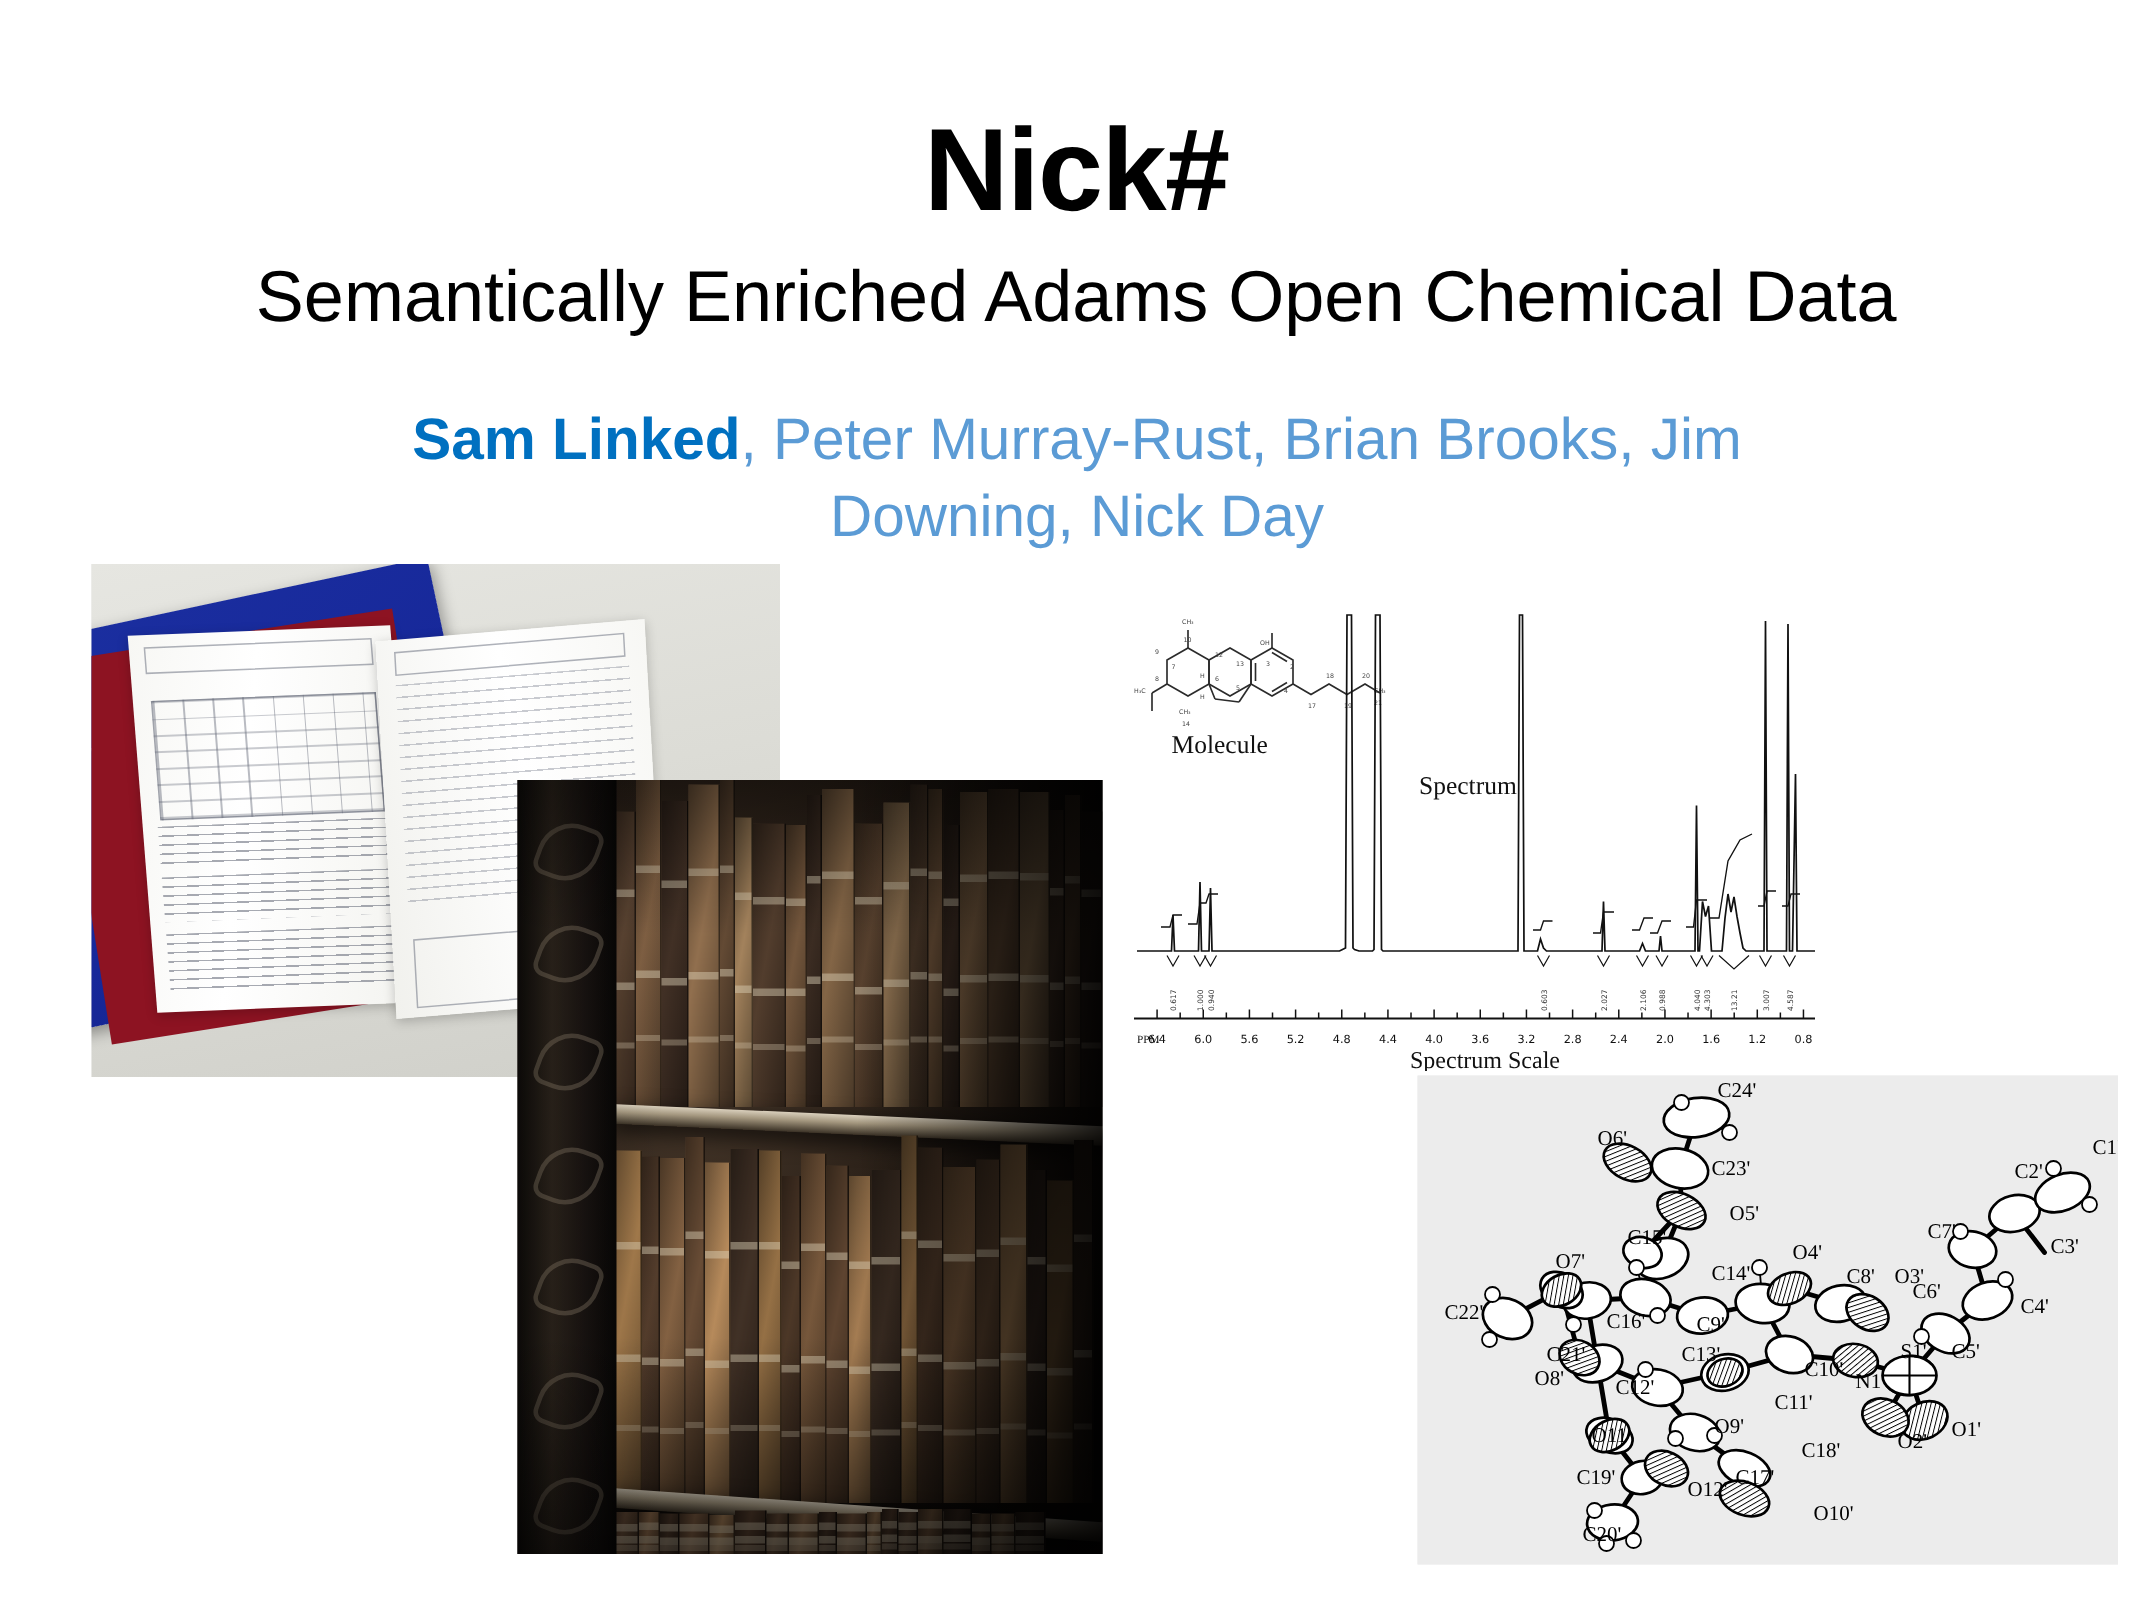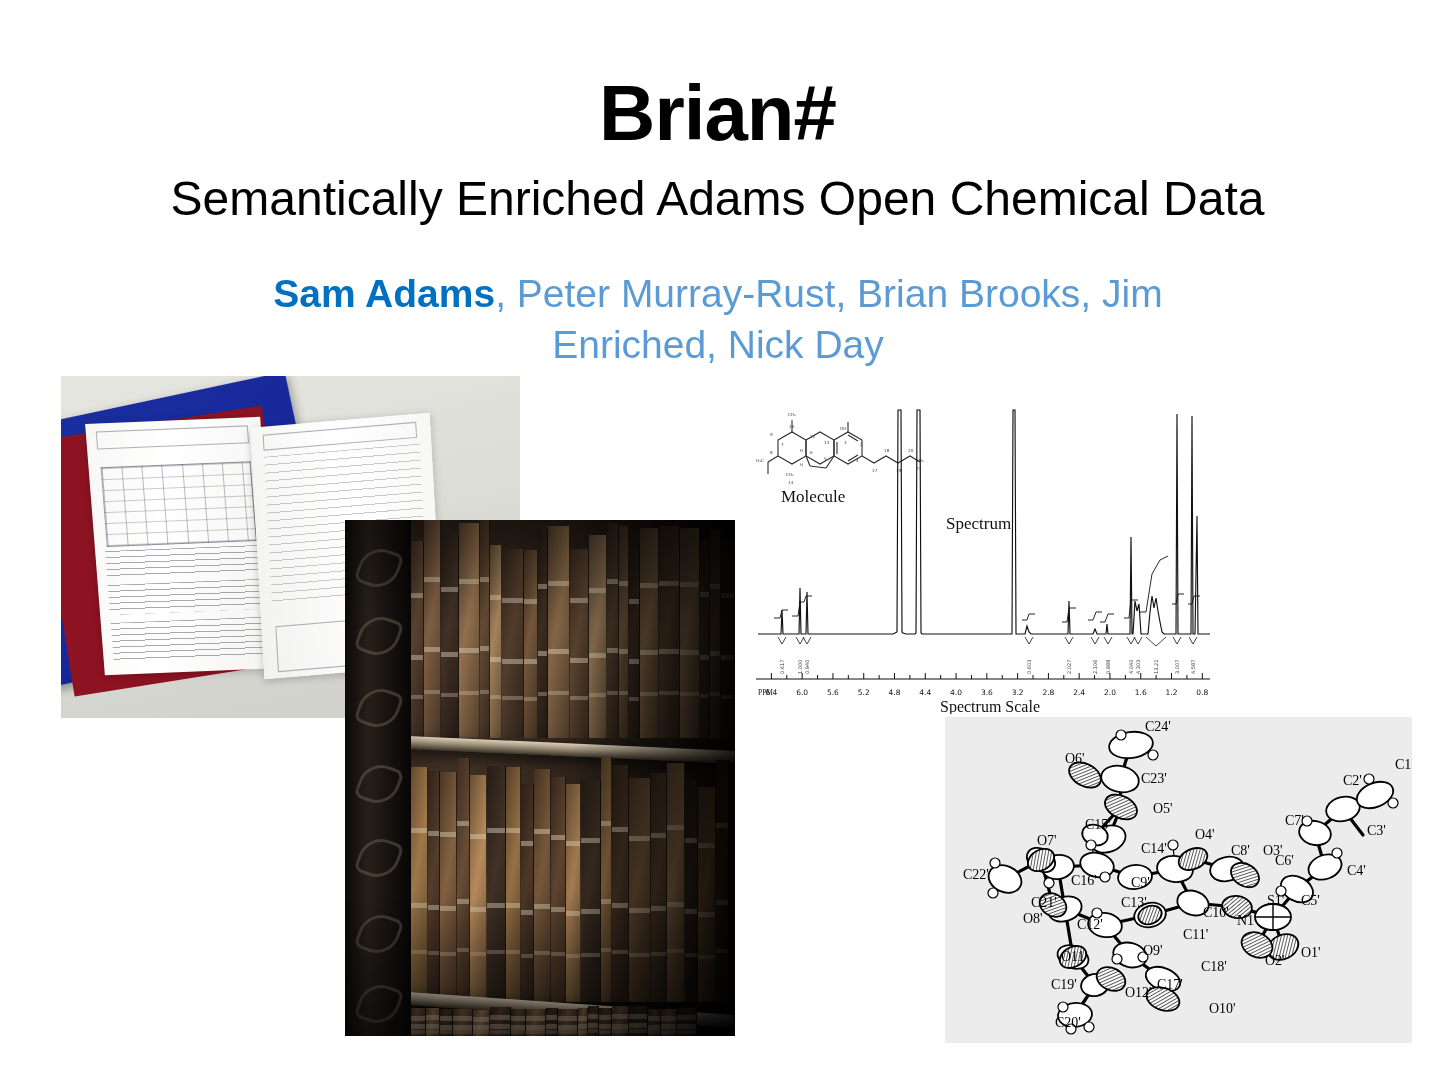--- a/index.html
+++ b/index.html
@@ -276,24 +276,24 @@
   #crystal-figure svg { display: block; }
   .atom-label {
     font-family: "Liberation Serif", serif;
     font-size: 14px;
     fill: #000;
   }
 </style>
 </head>
 <body>
 
-<div class="slide-title">Brian#</div>
+<div class="slide-title">Nick#</div>
 <div class="slide-subtitle">Semantically Enriched Adams Open Chemical Data</div>
 
-<div class="authors"><span class="lead">Sam Adams</span><span>, Peter Murray-Rust, Brian Brooks, Jim Enriched, Nick Day</span></div>
+<div class="authors"><span class="lead">Sam Linked</span><span>, Peter Murray-Rust, Brian Brooks, Jim Downing, Nick Day</span></div>
 
 <div class="photo" id="notebook-photo">
   <div class="desk"></div>
   <div class="blue-cover">
     <div class="cover-text">boratory</div>
   </div>
   <div class="red-spine"></div>
 
   <div class="page page-left">
     <div class="box" style="left:10px;top:8px;width:150px;height:16px;"></div>

